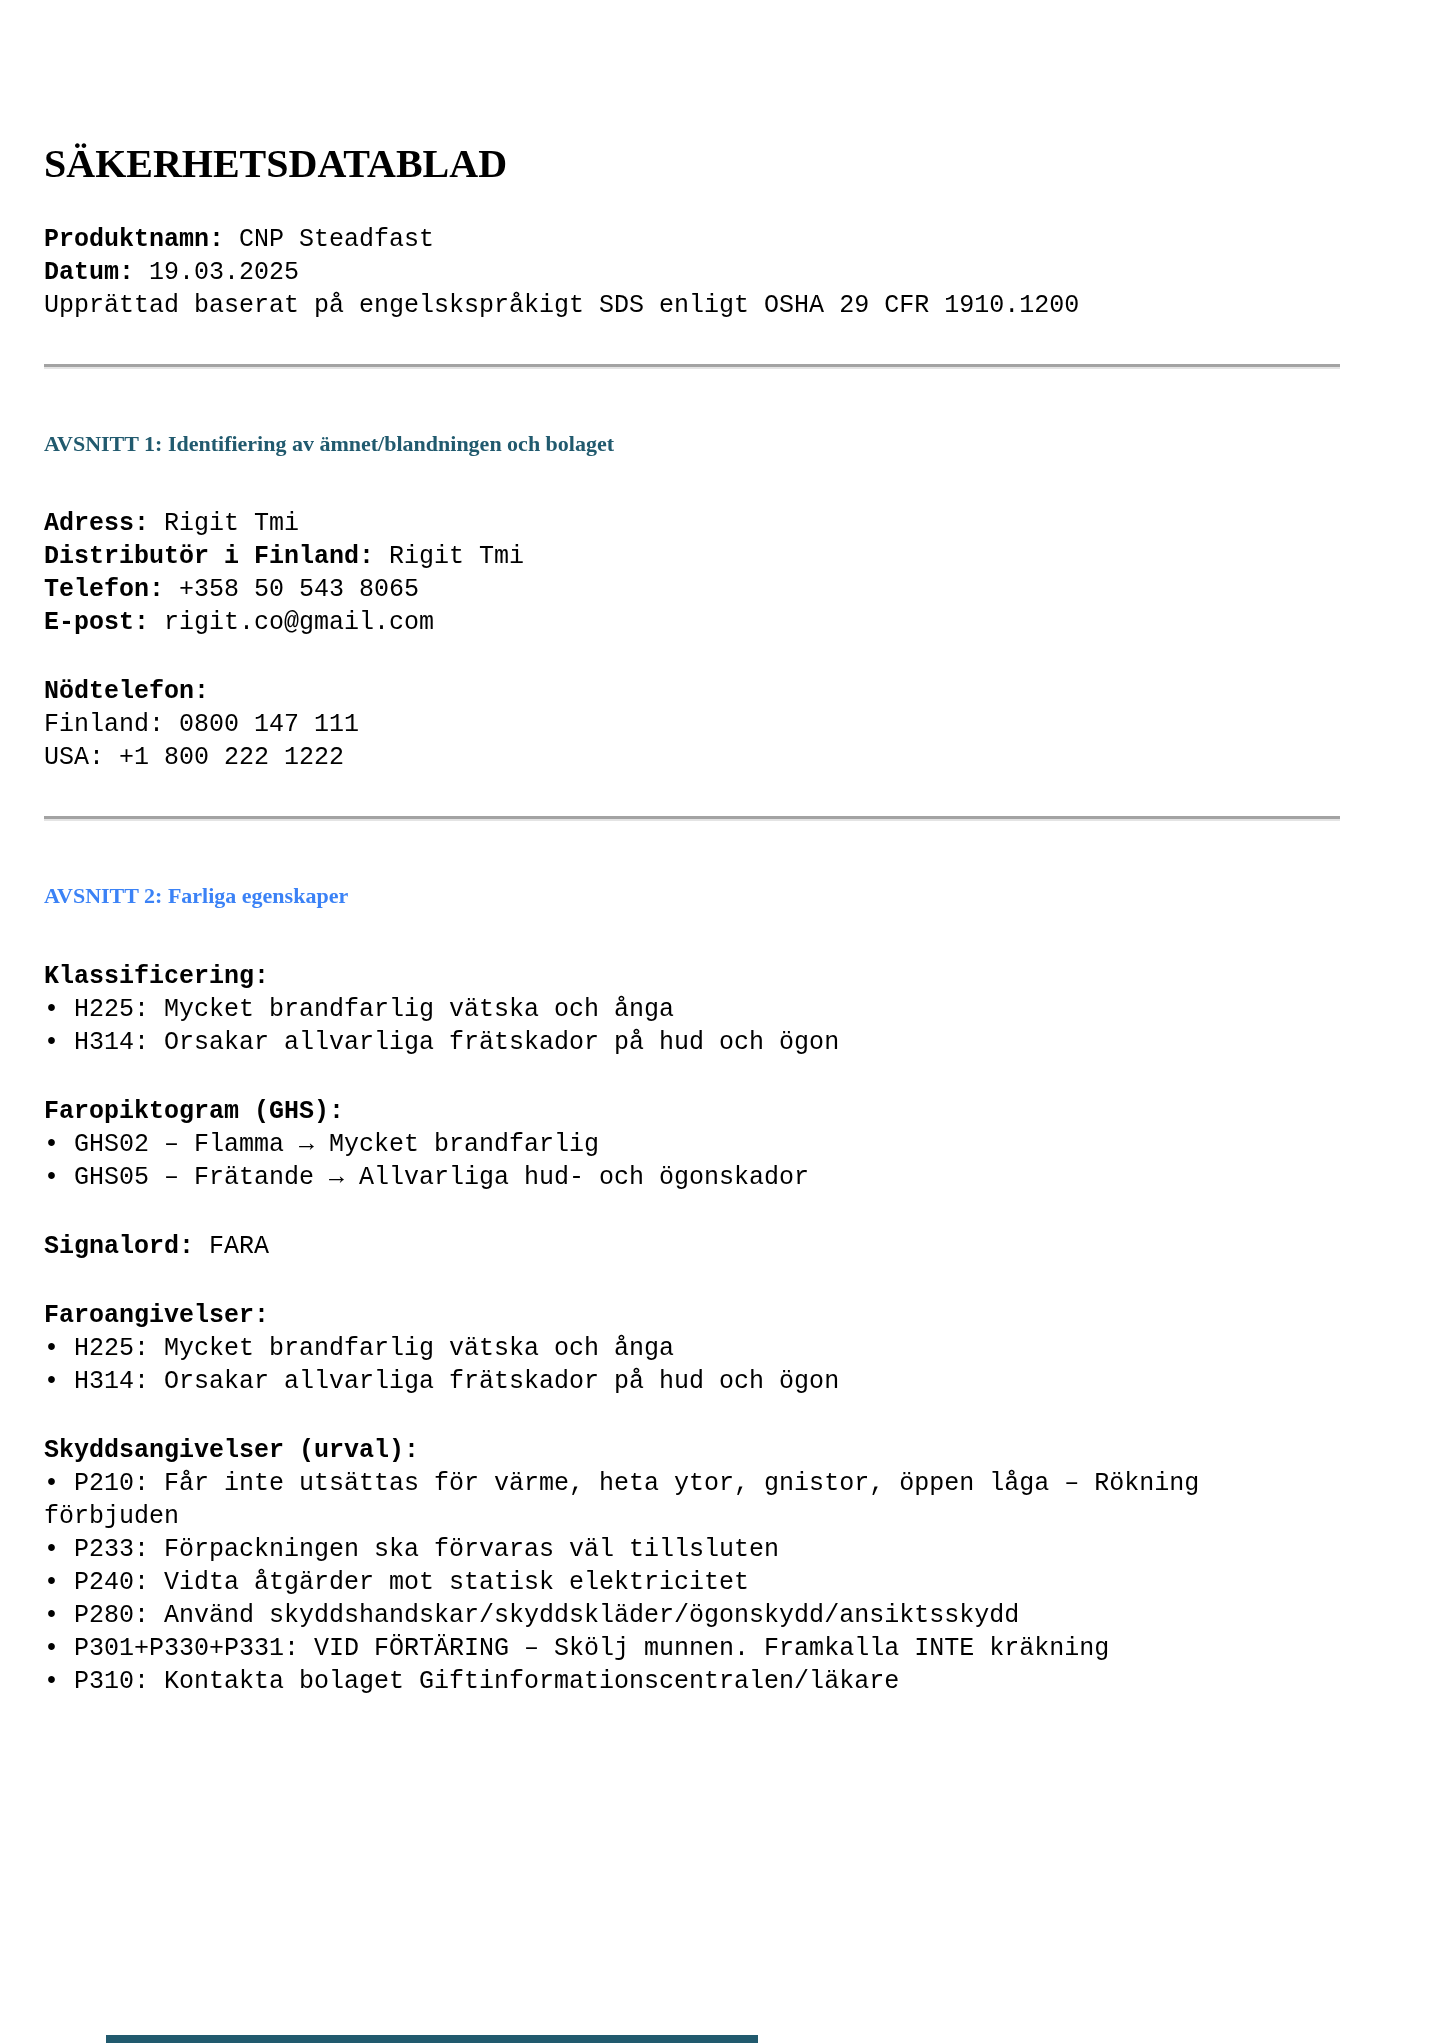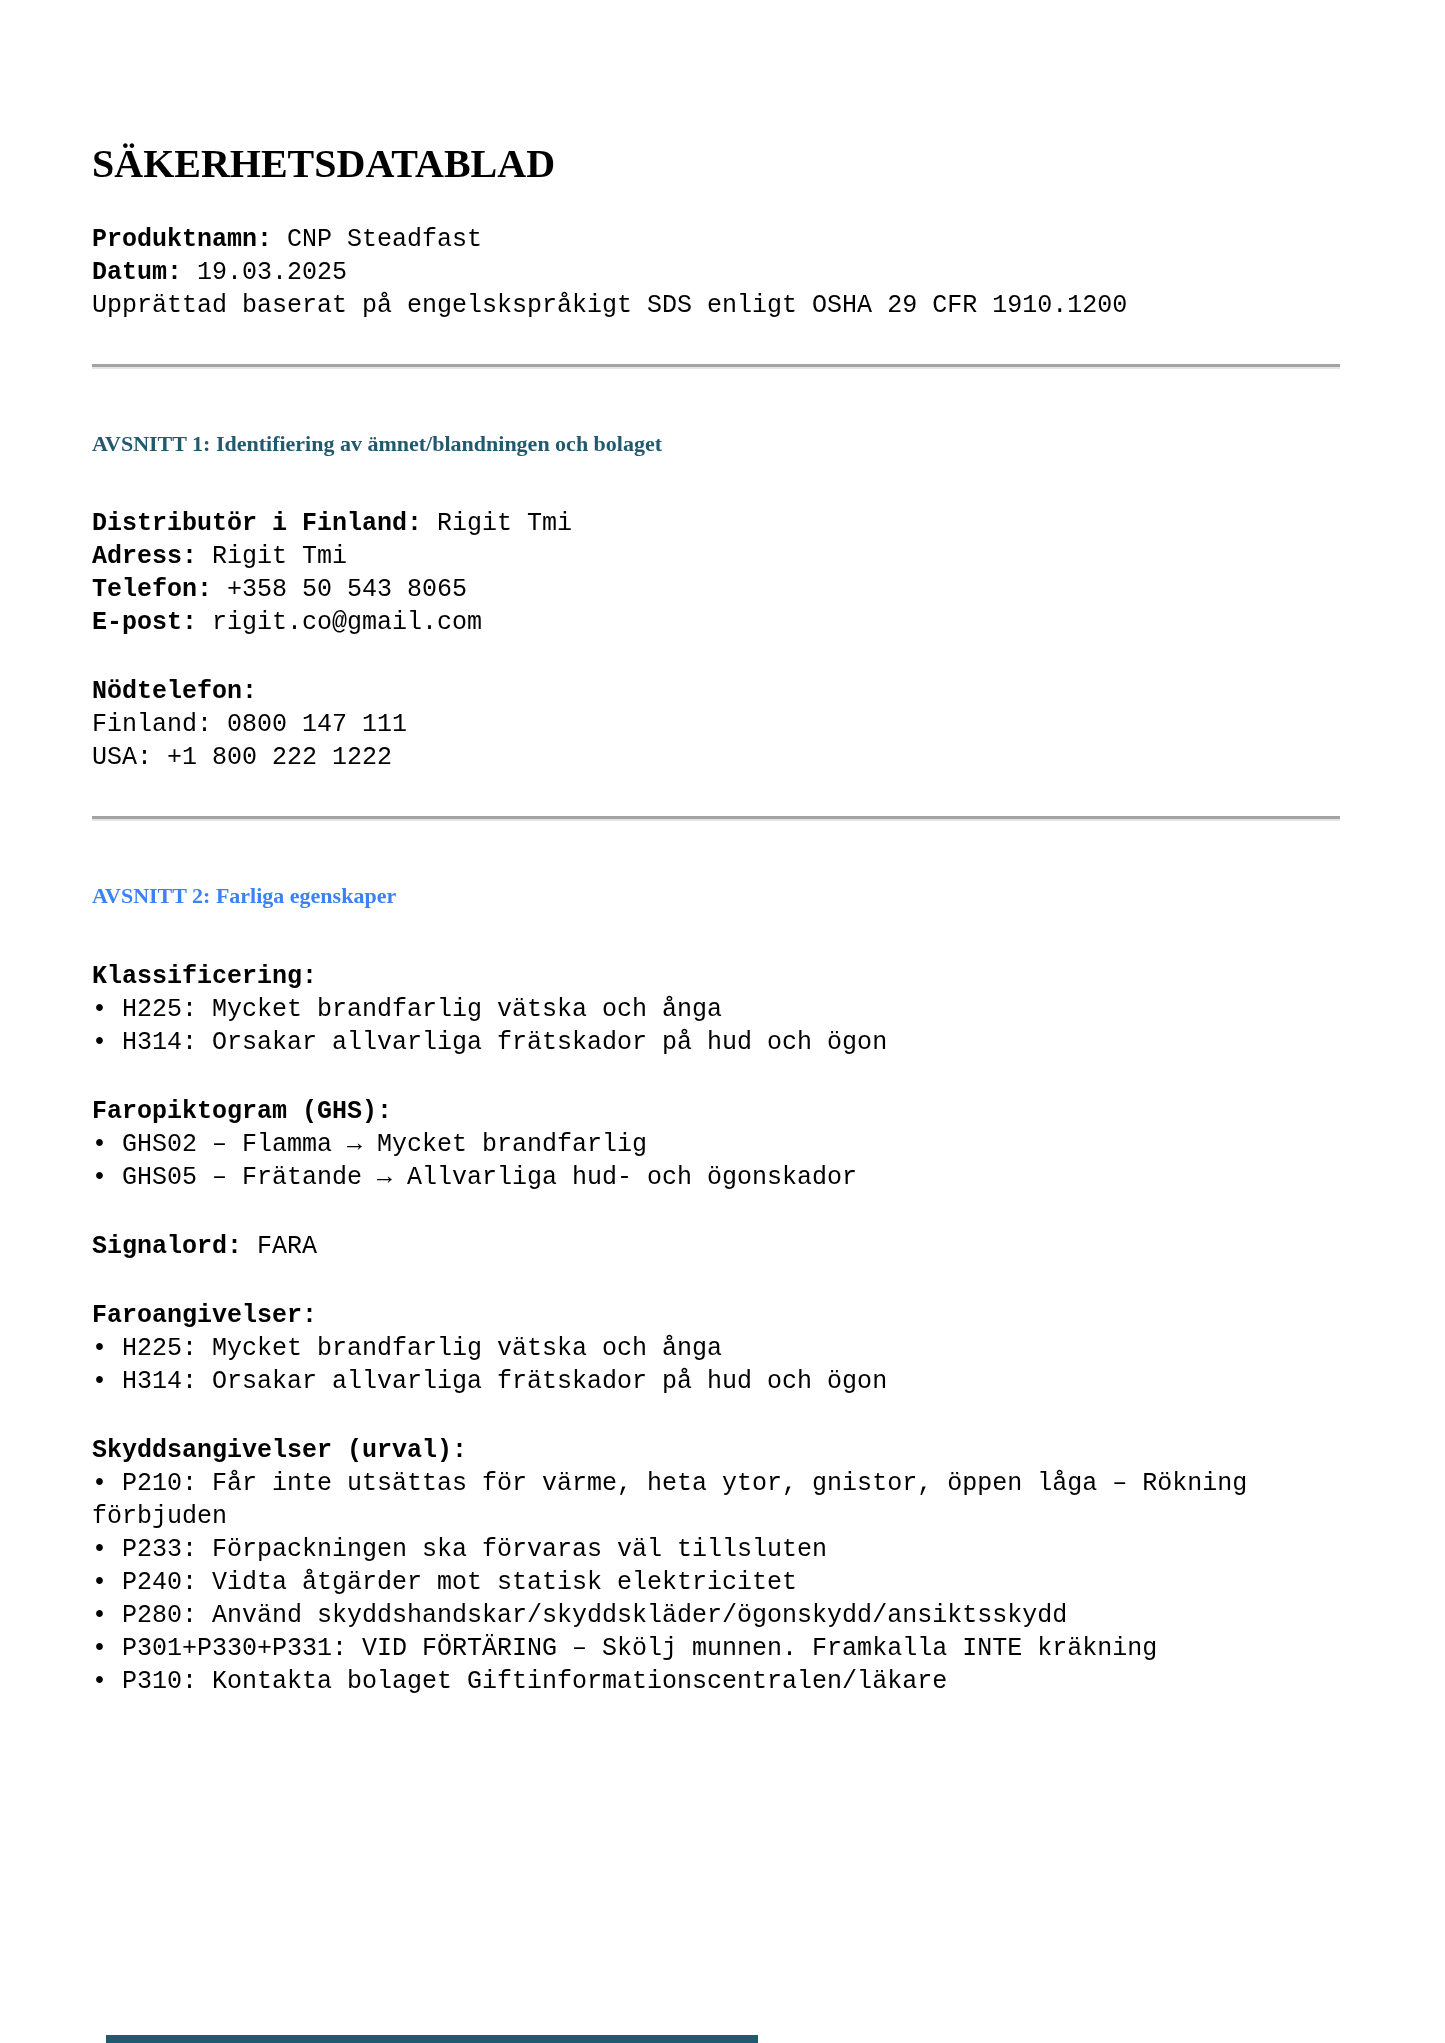--- a/index.html
+++ b/index.html
@@ -9,21 +9,21 @@
   }
   body {
     width: 1445px;
     height: 2043px;
     position: relative;
     overflow: hidden;
     font-family: "Liberation Serif", "DejaVu Serif", serif;
     color: #000000;
   }
   .page {
-    padding: 141px 105px 0 92px;
+    padding: 141px 105px 0 44px;
   }
   h1.doc-title {
     font-size: 40px;
     line-height: 1.15;
     font-weight: bold;
     margin: 0;
   }
   .line {
     font-size: 25px;
     line-height: 33px;
@@ -66,22 +66,22 @@
     <div class="line"><span class="b">Datum:</span> <span>19.03.2025</span></div>
     <div class="line">Upprättad baserat på engelskspråkigt SDS enligt OSHA 29 CFR 1910.1200</div>
   </div>
 
   <div class="hrule"></div>
 
   <h2 class="sec-heading" style="color: rgb(33, 90, 110);">AVSNITT 1: Identifiering av ämnet/blandningen och bolaget</h2>
 
 
   <div class="block">
+    <div class="line"><span class="b">Adress:</span> <span>Rigit Tmi</span></div>
     <div class="line"><span class="b">Distributör i Finland:</span> <span>Rigit Tmi</span></div>
-    <div class="line"><span class="b">Adress:</span> <span>Rigit Tmi</span></div>
     <div class="line"><span class="b">Telefon:</span> <span>+358 50 543 8065</span></div>
     <div class="line"><span class="b">E-post:</span> <span>rigit.co@gmail.com</span></div>
   </div>
 
   <div class="block">
     <div class="line b">Nödtelefon:</div>
     <div class="line">Finland: 0800 147 111</div>
     <div class="line">USA: +1 800 222 1222</div>
   </div>
 

